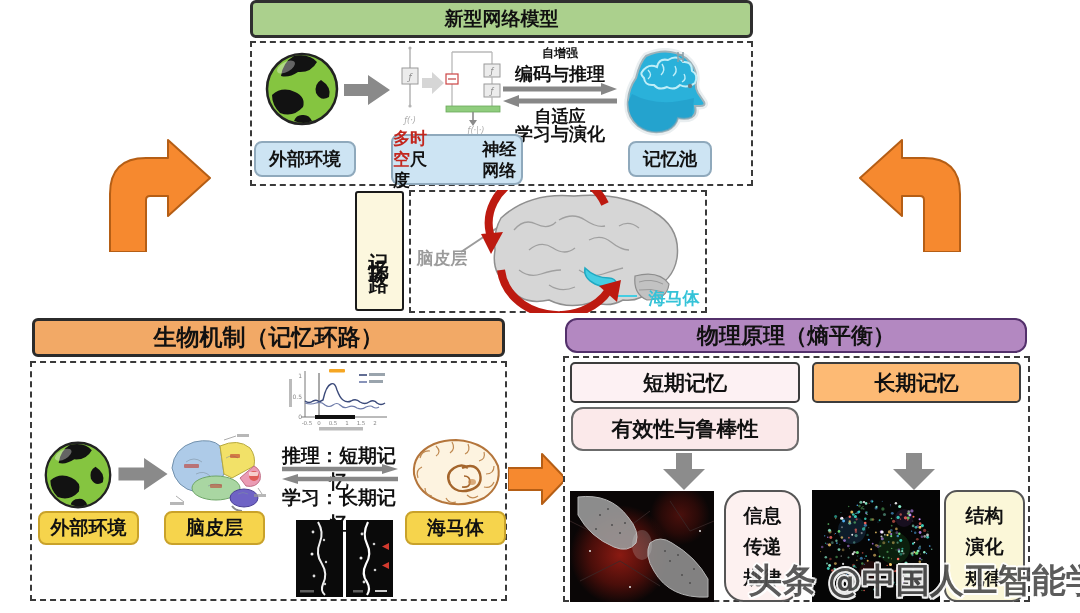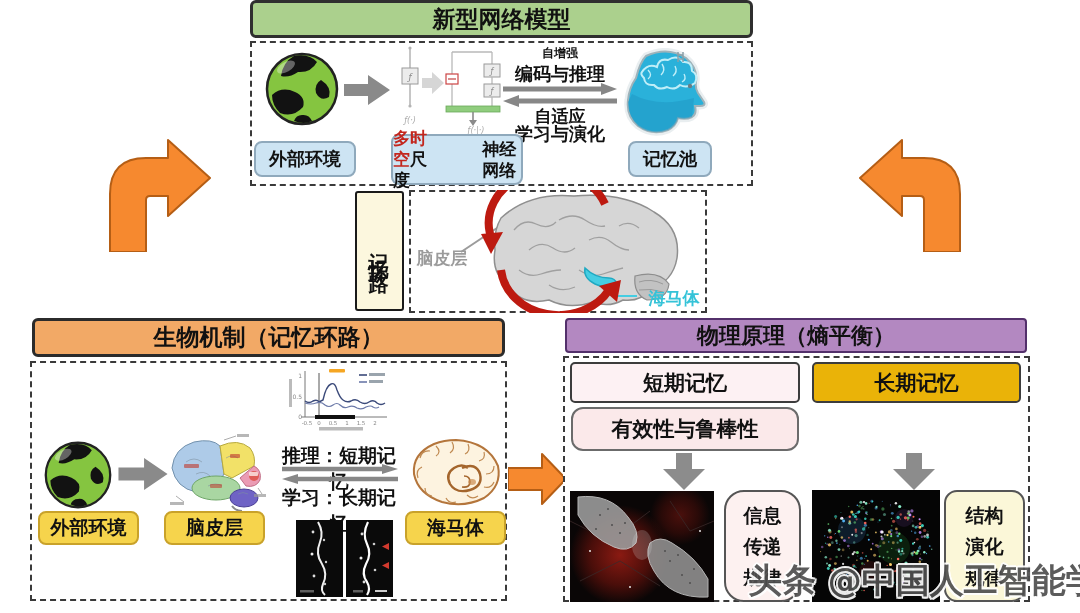--- a/index.html
+++ b/index.html
@@ -20,21 +20,21 @@
   #watermark{font-size:34px;font-weight:bold;color:#4f4f4f;white-space:nowrap;z-index:60;opacity:.92;
     text-shadow:-1.5px -1.5px 0 #fff,1.5px -1.5px 0 #fff,-1.5px 1.5px 0 #fff,1.5px 1.5px 0 #fff,
                  0 -1.7px 0 #fff,0 1.7px 0 #fff,-1.7px 0 0 #fff,1.7px 0 0 #fff;}
   svg{display:block;}
 </style>
 </head>
 <body>
 
 <div id="stage">
 
-  <div class="abs hdr" style="left:250px;top:0;width:503px;height:38px;background:#abd08d;border:3px solid #2f2f2f;border-radius:6px;font-size:23px;box-sizing:border-box;">
+  <div class="abs hdr" style="left:250px;top:0;width:503px;height:38px;background:#abd08d;border:3px solid #2f2f2f;border-radius:6px;font-size:19px;box-sizing:border-box;">
     <span>新型网络模型</span>
   </div>
 
   <div class="abs dashedbox" style="left:250px;top:41px;width:503px;height:145px;box-sizing:border-box;"></div>
 
   <svg class="abs" style="left:264px;top:51px;" width="76" height="76" viewBox="0 0 76 76">
     <circle cx="38" cy="38" r="35" fill="#85c540" stroke="#222" stroke-width="2.5"></circle>
     <path d="M30,5 q15,-3 23,6 q-6,11 -19,10 q-9,6 -17,4 q2,-14 13,-20 z" fill="#121212"></path>
     <path d="M8,44 q10,-9 23,-3 q11,5 8,15 q-10,11 -23,6 q-8,-8 -8,-18 z" fill="#121212"></path>
     <path d="M57,29 q11,7 8,17 q-8,5 -13,-4 q-2,-9 5,-13 z" fill="#121212"></path>
@@ -244,29 +244,29 @@
     <polygon points="93,42 86,45.5 93,49" fill="#d23a2e"></polygon>
     <rect x="4" y="70" width="14" height="2.5" fill="#999" opacity="0.6"></rect>
     <rect x="57" y="70" width="10" height="2.5" fill="#999" opacity="0.6"></rect>
     <rect x="79" y="70" width="12" height="2" fill="#eeeeee" opacity="0.85"></rect>
   </svg>
 
   <svg class="abs" style="left:508px;top:452px;" width="58" height="54" viewBox="0 0 58 54">
     <polygon points="0,16 34,16 34,2 58,27 34,52 34,38 0,38" fill="#f6892f" stroke="#b55e15" stroke-width="2" stroke-linejoin="round"></polygon>
   </svg>
 
-  <div class="abs hdr" style="left:565px;top:318px;width:462px;height:35px;background:#b388c1;border:2.5px solid #53306b;border-radius:4px;font-size:22px;box-sizing:border-box;">
+  <div class="abs hdr" style="left:565px;top:318px;width:462px;height:35px;background:#b388c1;border:2.5px solid #53306b;border-radius:12px;font-size:22px;box-sizing:border-box;">
     <span>物理原理（熵平衡）</span>
   </div>
   <div class="abs dashedbox" style="left:563px;top:356px;width:467px;height:246px;box-sizing:border-box;"></div>
 
   <div class="abs ctr btxt" style="left:570px;top:362px;width:230px;height:41px;background:#fdf1f3;border:2px solid #3c3c3c;border-radius:5px;font-size:21px;box-sizing:border-box;">
     <span>短期记忆</span>
   </div>
-  <div class="abs ctr btxt" style="left:812px;top:362px;width:209px;height:41px;background:#eab308;border:2px solid #3c3c3c;border-radius:5px;font-size:21px;box-sizing:border-box;">
+  <div class="abs ctr btxt" style="left:812px;top:362px;width:209px;height:41px;background:#fdba74;border:2px solid #3c3c3c;border-radius:5px;font-size:21px;box-sizing:border-box;">
     <span>长期记忆</span>
   </div>
 
   <div class="abs ctr btxt redtxt" style="left:571px;top:407px;width:228px;height:44px;background:#fbe9ea;border:2px solid #6b6b6b;border-radius:12px;font-size:21px;box-sizing:border-box;">
     <span>有效性与鲁棒性</span>
   </div>
 
   <svg class="abs" style="left:663px;top:453px;" width="42" height="37" viewBox="0 0 42 37">
     <polygon points="13,0 29,0 29,16 42,16 21,37 0,16 13,16" fill="#8c8c8c"></polygon>
   </svg>

